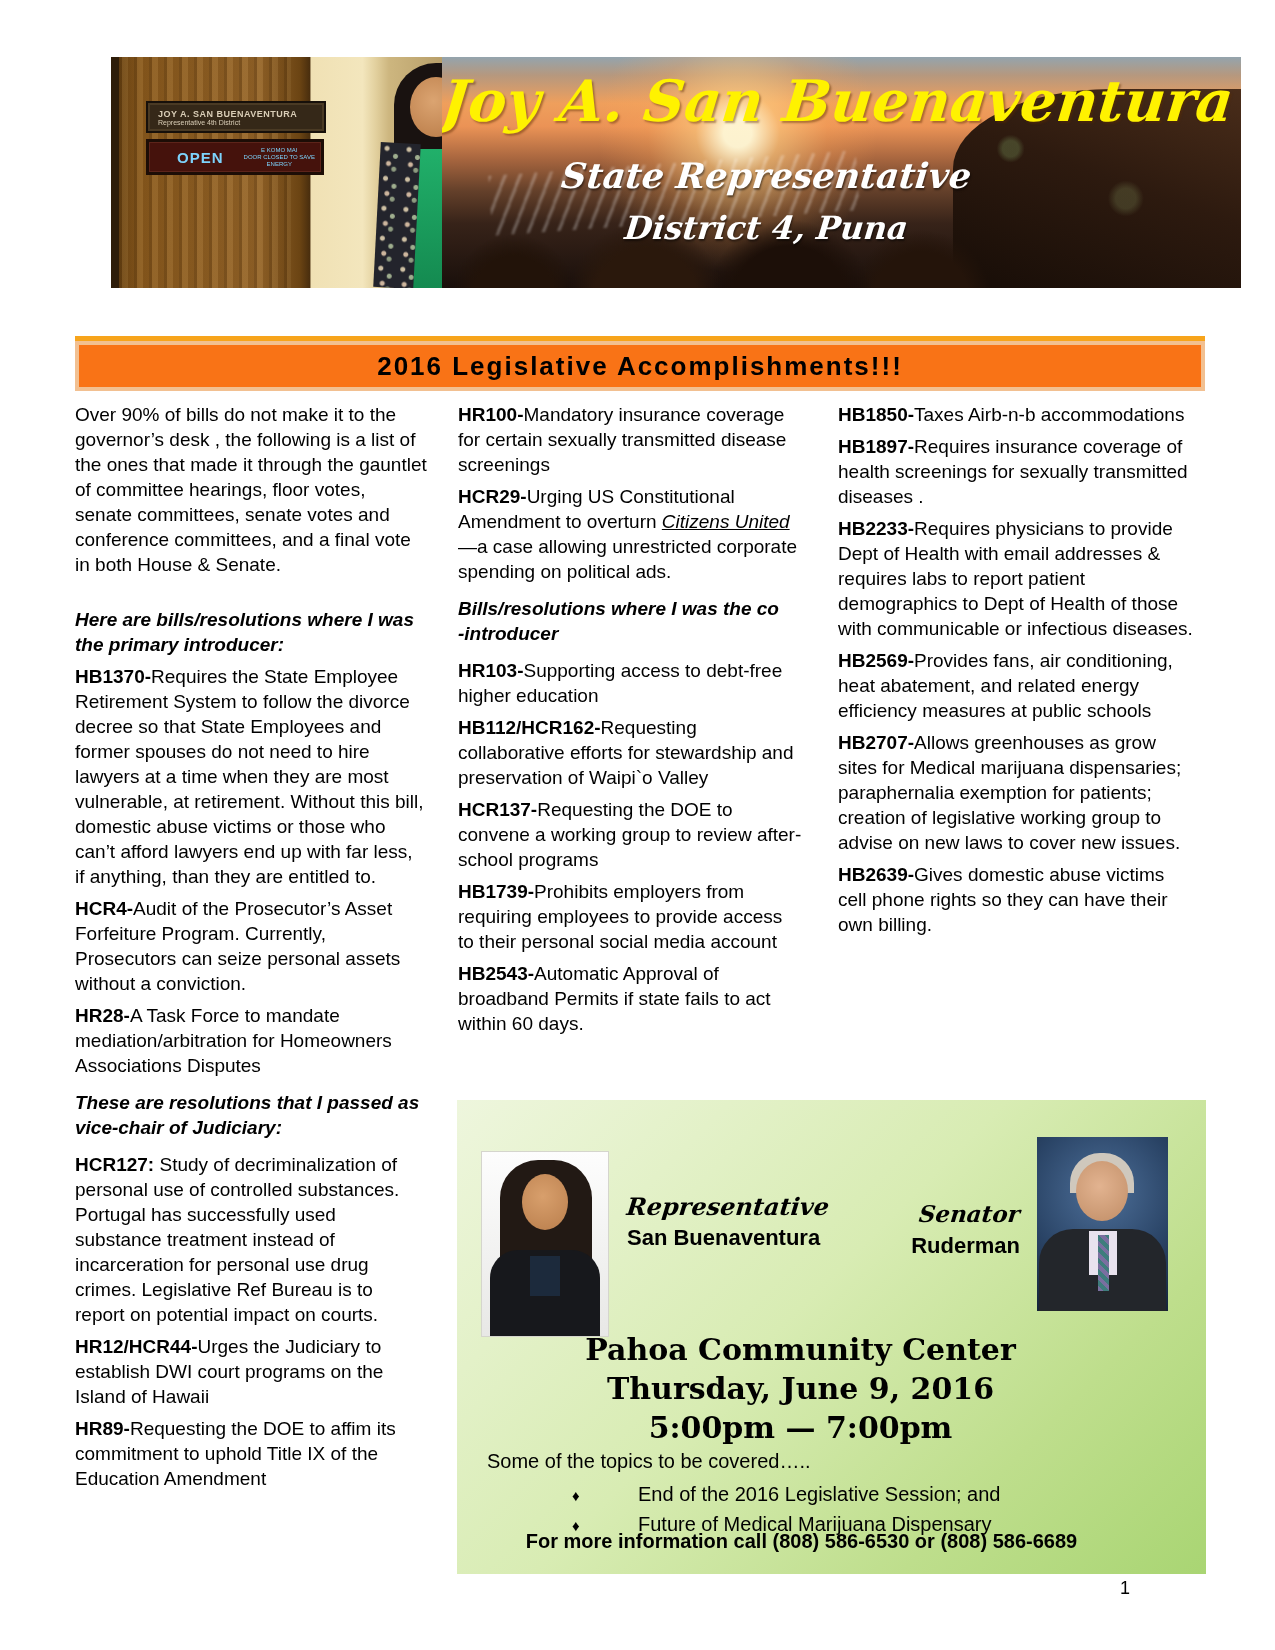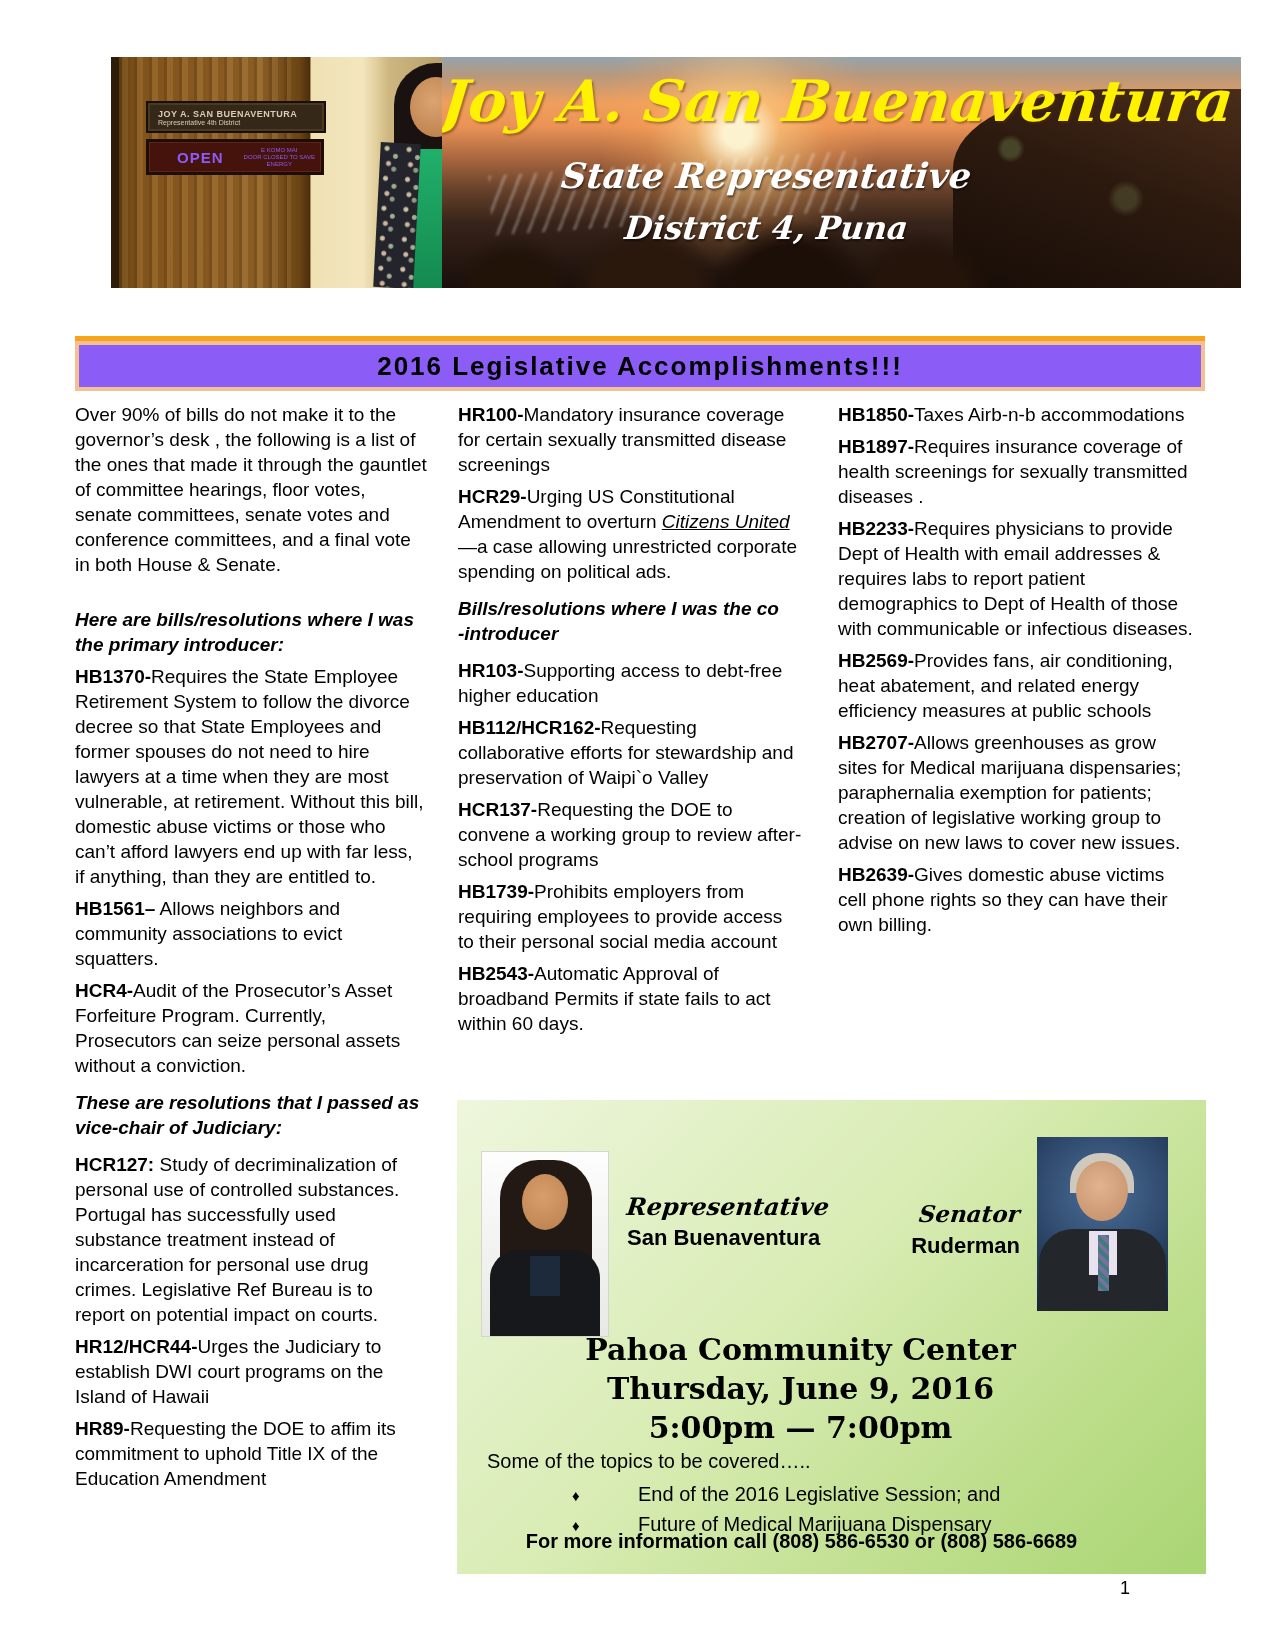--- a/index.html
+++ b/index.html
@@ -19,21 +19,21 @@
   .door-photo{position:relative;width:331px;height:231px;overflow:hidden;flex:none;
     background:linear-gradient(90deg,#2e1d09 0,#2e1d09 8px,#6b4413 8px,#8a5a1e 30px,#95652a 45%,#6b4413 57%,#4a2e0e 60%,#f0e1b4 60.5%,#f3e6bd 76%,#e2d09e 80%,#cdb67f 84%,#b89f6a 100%);}
   .door-photo::before{content:"";position:absolute;left:8px;top:0;width:52%;height:100%;
     background:repeating-linear-gradient(90deg,rgba(58,33,5,.28) 0 3px,rgba(255,230,170,.07) 3px 9px,rgba(90,55,12,.18) 9px 15px);}
   .door-plaque{position:absolute;left:35px;top:44px;width:180px;height:32px;background:#352818;
     border:2px solid #17100a;box-shadow:inset 0 0 0 2px #4a3a24;color:#d9cdb6;
     display:flex;flex-direction:column;justify-content:center;padding-left:10px;box-sizing:border-box;}
   .door-plaque .l1{font-size:9px;font-weight:bold;letter-spacing:.5px;}
   .door-plaque .l2{font-size:7px;}
   .open-sign{position:absolute;left:35px;top:82px;width:178px;height:36px;background:#45120c;
-    border:3px solid #1d0d06;box-shadow:inset 0 0 0 1px #5d241a;color:#8b5cf6;
+    border:3px solid #1d0d06;box-shadow:inset 0 0 0 1px #5d241a;color:#7dd3fc;
     display:flex;align-items:center;box-sizing:border-box;}
   .open-sign .open{font-size:15px;font-weight:bold;letter-spacing:1px;margin-left:28px;}
   .open-sign .small{font-size:6px;line-height:7px;margin-left:14px;text-align:center;}
   .w-hair{position:absolute;left:283px;top:6px;width:90px;height:225px;background:#191210;border-radius:42px 42px 0 0;}
   .w-face{position:absolute;left:299px;top:20px;width:52px;height:60px;border-radius:50%;
     background:radial-gradient(circle at 45% 40%,#dba471,#b87a46);}
   .w-shirt{position:absolute;left:297px;top:92px;width:58px;height:139px;background:linear-gradient(#21b06a,#148a50);}
   .w-jacket{position:absolute;top:86px;width:40px;height:145px;background:
     radial-gradient(circle at 30% 20%,#cdbfa3 0 2px,transparent 3px),
     radial-gradient(circle at 70% 45%,#9fae8e 0 2px,transparent 3px),
@@ -65,21 +65,21 @@
     font-family:"DejaVu Serif",serif;font-style:italic;font-weight:bold;font-size:35px;color:#fff;
     text-shadow:1px 2px 2px rgba(0,0,0,.5);transform:skewX(-6deg);}
   .banner-district{position:absolute;left:0;right:150px;top:152px;text-align:center;
     font-family:"DejaVu Serif",serif;font-style:italic;font-weight:bold;font-size:32px;color:#fff;
     text-shadow:1px 2px 2px rgba(0,0,0,.5);transform:skewX(-6deg);}
 
   
   .title-bar{position:absolute;left:75px;top:288px;width:1130px;height:47px;background:var(--bar-bg);
     display:flex;align-items:center;justify-content:space-between;box-sizing:border-box;padding:0 12px 0 10px;margin-top:48px;}
   .title-bar span{font-size:25px;font-weight:bold;}
-  .accomplishments{position:absolute;left:75px;top:341px;width:1130px;height:50px;background:#8b5cf6;
+  .accomplishments{position:absolute;left:75px;top:341px;width:1130px;height:50px;background:#f97316;
     border:4px solid var(--heading-border);box-sizing:border-box;display:flex;align-items:center;justify-content:center;}
   .accomplishments span{font-size:26px;font-weight:bold;letter-spacing:2px;}
 
   
   .col{position:absolute;top:402px;font-size:19px;line-height:25px;}
   .col1{left:75px;width:352px;}
   .col2{left:458px;width:344px;}
   .col3{left:838px;width:360px;}
   .col p{margin:0 0 7px 0;}
   .col p.subhead{font-weight:bold;font-style:italic;margin-top:30px;}
@@ -167,22 +167,22 @@
   </div>
 
   <div class="accomplishments">
     <span>2016 Legislative Accomplishments!!!</span>
   </div>
 
   <div class="col col1">
       <p class="intro"><span>Over 90% of bills do not make it to the governor’s desk , the following is a list  of the ones that made it through the gauntlet of committee hearings, floor votes, senate committees,  senate votes and conference committees, and a final vote in both House &amp; Senate.</span></p>
       <p class="subhead"><span>Here are bills/resolutions where I was the primary introducer:</span></p>
       <p class="bill"><span class="lead">HB1370-</span><span>Requires the State Employee Retirement System to  follow the divorce decree so that State Employees and former spouses do not need to hire lawyers at a time when they are most vulnerable, at retirement. Without this bill, domestic abuse victims or those who can’t afford lawyers end up with far less, if anything, than they are entitled to.</span></p>
-      <p class="bill"><span class="lead">HB1561–</span><span>  Allows neighbors and community associations to evict squatters.</span></p>
       <p class="bill"><span class="lead">HCR4-</span><span>Audit of the Prosecutor’s Asset Forfeiture Program. Currently, Prosecutors can seize personal assets without a conviction.</span></p>
+      <p class="bill"><span class="lead">HR28-</span><span>A Task Force to mandate mediation/arbitration for Homeowners Associations Disputes</span></p>
       <p class="subhead spaced"><span>These are resolutions that I passed as vice-chair of Judiciary:</span></p>
       <p class="bill"><span class="lead">HCR127:</span><span>  Study of decriminalization of personal use of controlled substances. Portugal has successfully used substance treatment instead of incarceration for personal use drug crimes.  Legislative Ref Bureau is to report on potential impact on courts.</span></p>
       <p class="bill"><span class="lead">HR12/HCR44-</span><span>Urges the Judiciary to establish DWI court programs on the Island of Hawaii</span></p>
       <p class="bill"><span class="lead">HR89-</span><span>Requesting the DOE to affim its commitment to uphold Title IX of the Education Amendment</span></p>
     </div>
   <div class="col col2">
       <p class="bill"><span class="lead">HR100-</span><span>Mandatory insurance coverage for  certain sexually transmitted disease screenings</span></p>
       <p class="bill"><span class="lead">HCR29-</span><span>Urging US Constitutional Amendment to overturn </span><span class="u i">Citizens United</span><span>—a case allowing unrestricted corporate  spending on political ads.</span></p>
       <p class="subhead spaced"><span>Bills/resolutions where I was the co</span><span class="blk">-introducer</span></p>
       <p class="bill"><span class="lead">HR103-</span><span>Supporting access to debt-free higher education</span></p>

